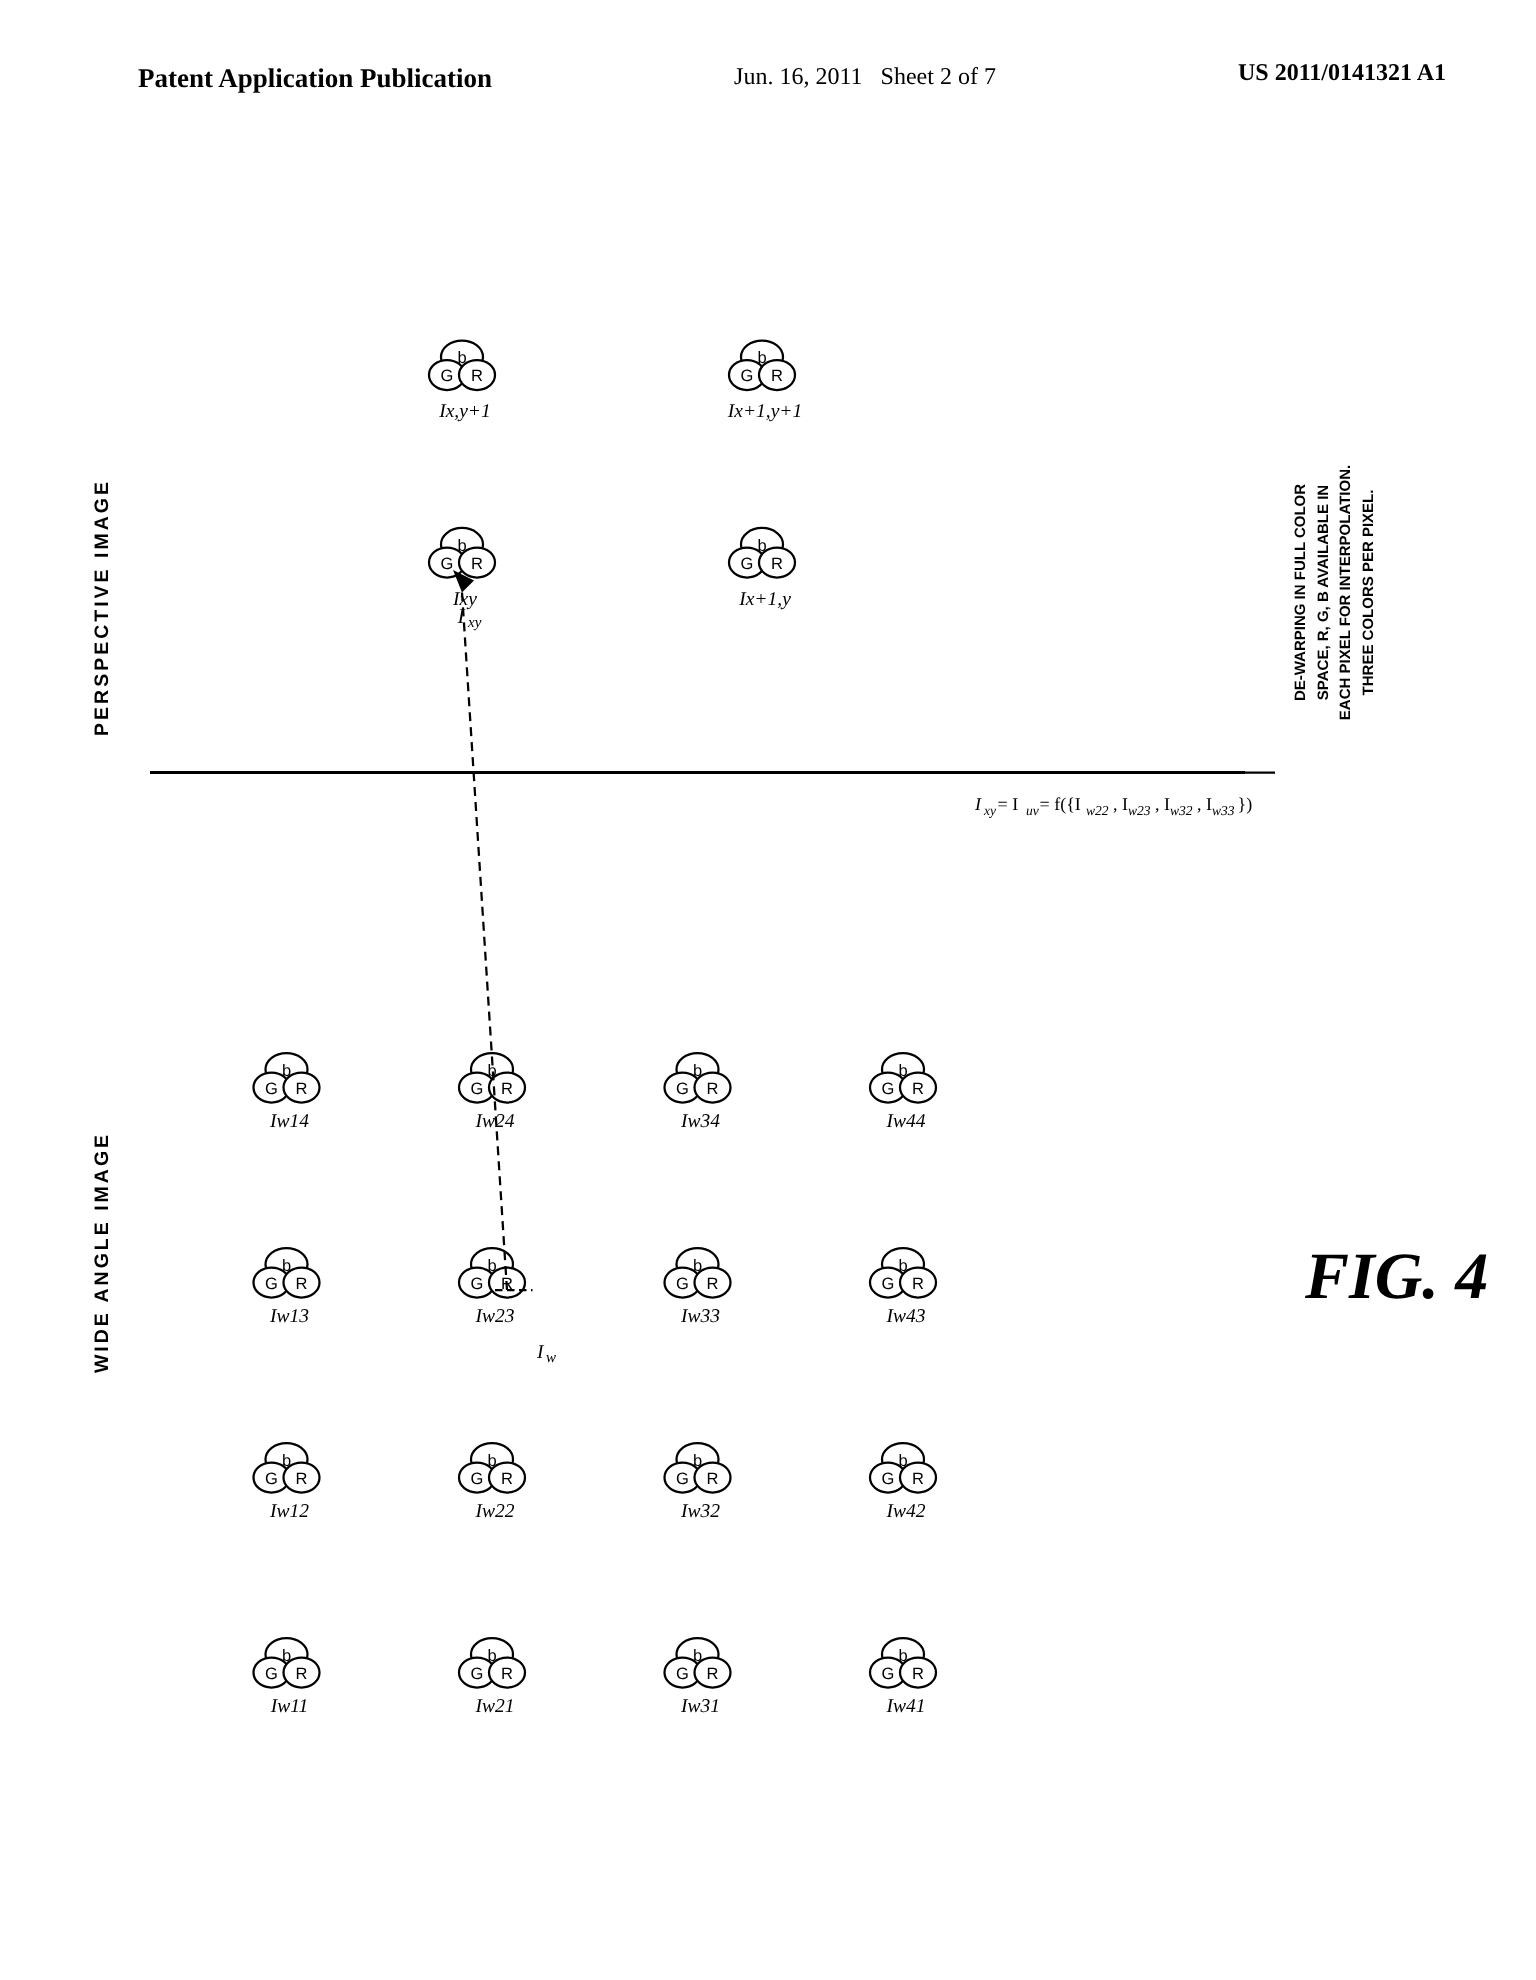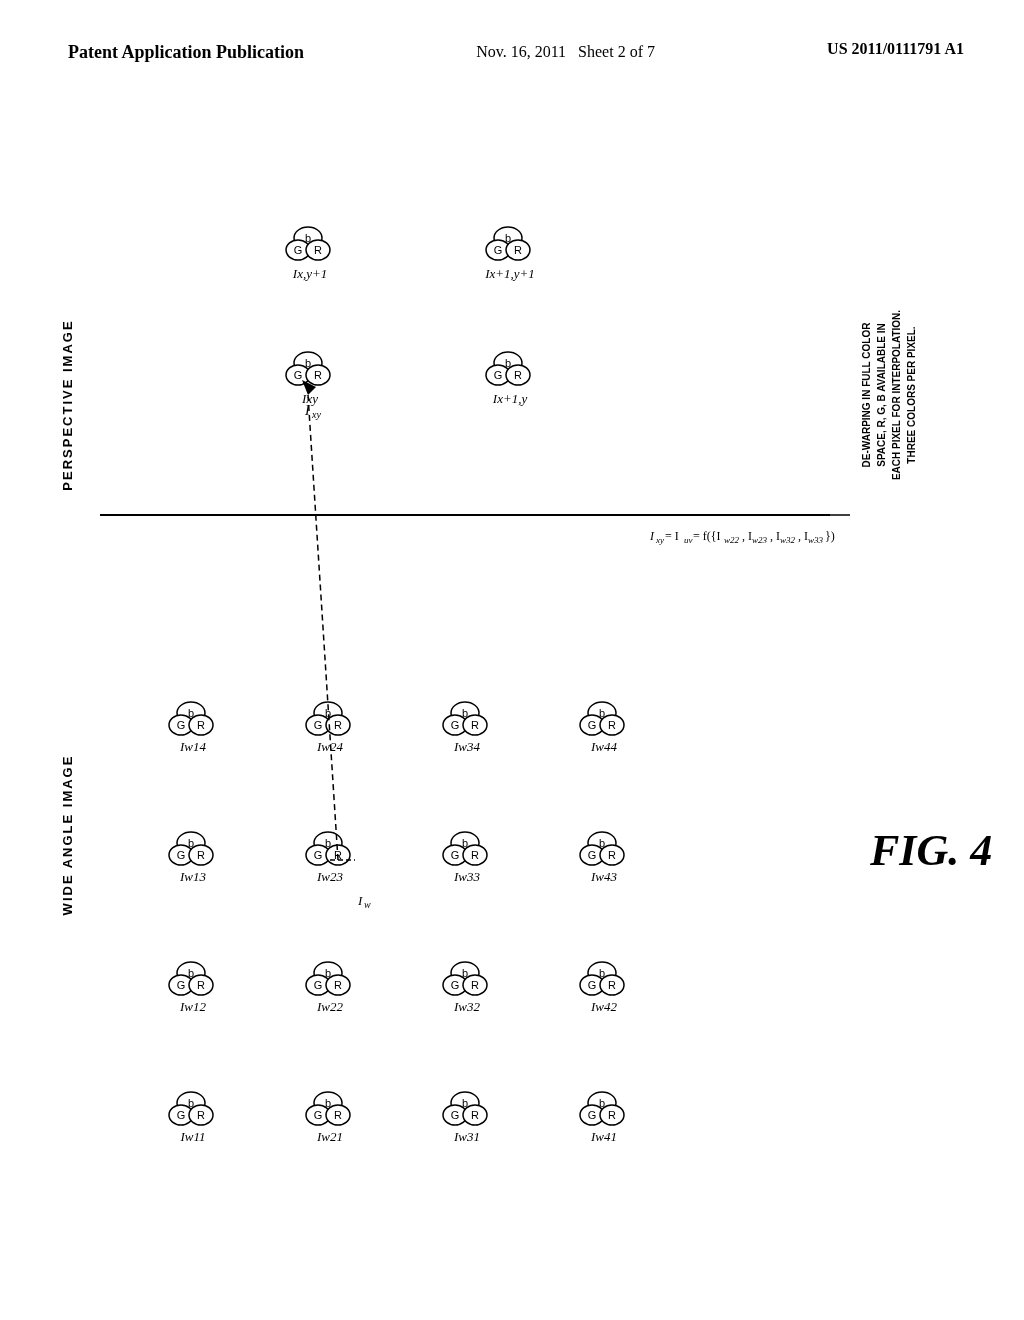--- a/index.html
+++ b/index.html
@@ -9,21 +9,21 @@
       background: #ffffff;
       font-family: 'Times New Roman', Times, serif;
       position: relative;
       overflow: hidden;
     }
 
     .header {
       display: flex;
       justify-content: space-between;
       align-items: flex-start;
-      padding: 40px 60px 20px 68px;
+      padding: 40px 60px 20px 92px;
       border-bottom: none;
     }
 
     .header-left {
       font-size: 18px;
       font-weight: bold;
       line-height: 1.4;
     }
 
     .header-center {
@@ -43,23 +43,23 @@
       width: 100%;
       height: calc(1320px - 120px);
     }
   </style>
 </head>
 <body>
 
 <div class="header">
   <div class="header-left">Patent Application Publication</div>
   <div class="header-center">
-    <span>Nov. 16, 2011</span>&nbsp;&nbsp;&nbsp;<span>Sheet 2 of 7</span>
+    <span>Jun. 16, 2011</span>&nbsp;&nbsp;&nbsp;<span>Sheet 2 of 7</span>
   </div>
-  <div class="header-right">US 2011/0111791 A1</div>
+  <div class="header-right">US 2011/0141321 A1</div>
 </div>
 
 <div class="main-content">
 
   <svg width="1024" height="1200" viewBox="0 0 1024 1200" xmlns="http://www.w3.org/2000/svg">
 
     <text x="72" y="320" font-family="Arial, sans-serif" font-size="13" font-weight="bold" letter-spacing="2" text-anchor="middle" transform="rotate(-90, 72, 320)">PERSPECTIVE IMAGE</text>
 
     <text x="72" y="750" font-family="Arial, sans-serif" font-size="13" font-weight="bold" letter-spacing="2" text-anchor="middle" transform="rotate(-90, 72, 750)">WIDE ANGLE IMAGE</text>
 

